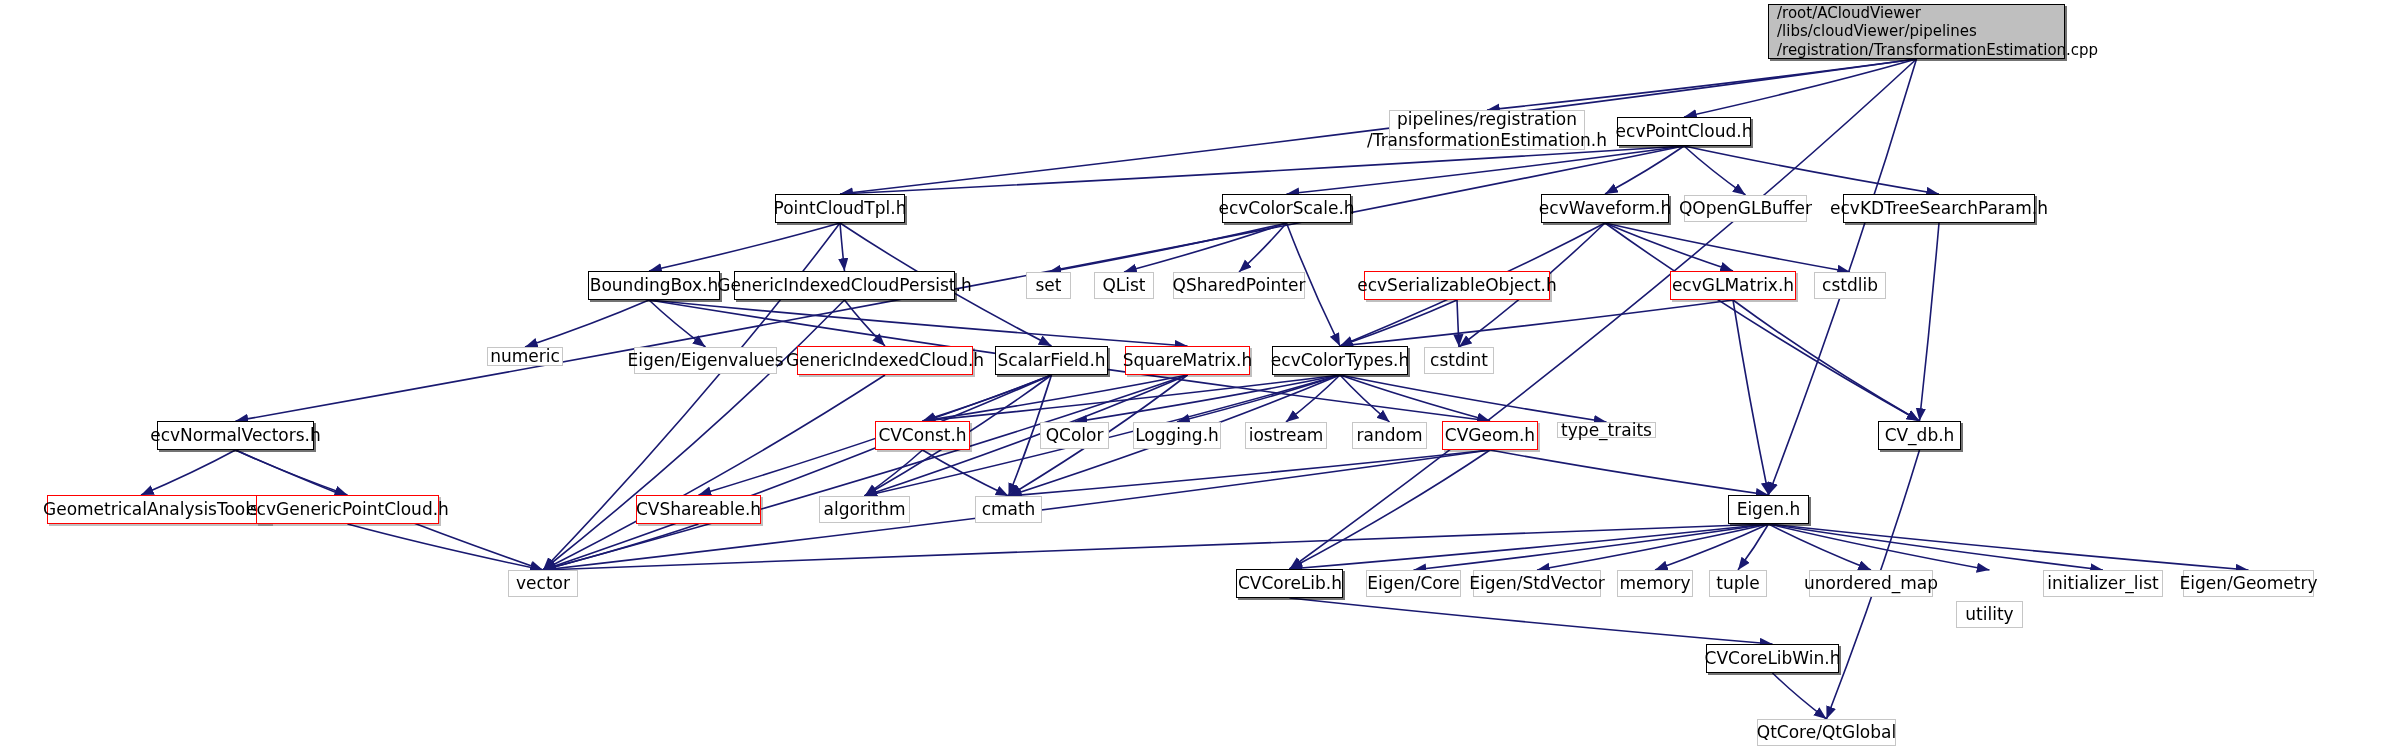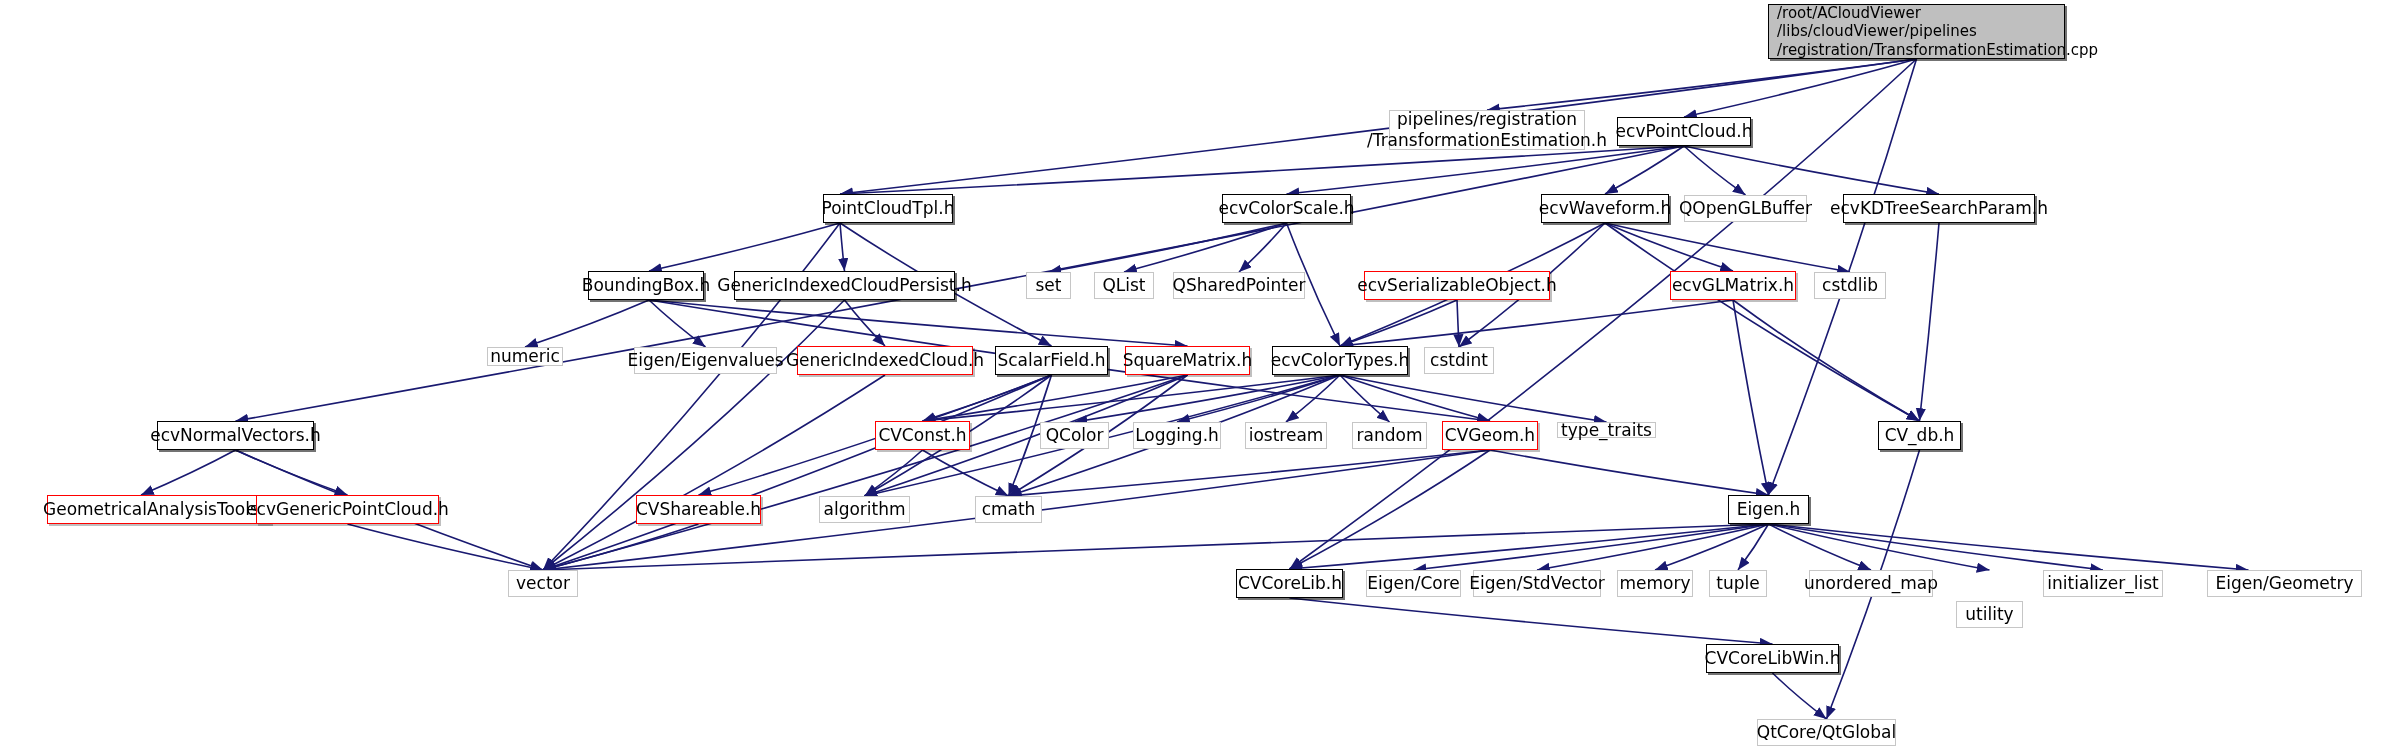--- a/index.html
+++ b/index.html
@@ -108,26 +108,26 @@
         <path d="M698.5,524 Q630.15775,547 543,570" marker-end="url(#ah)"></path>
       </g>
   </svg>
   <div id="node-layer">
       <div class="node k-root" style="left: 1768px; top: 4px; width: 297px; height: 55px; font-size: 15px; padding: 4px 8px;">/root/ACloudViewer
 /libs/cloudViewer/pipelines
 /registration/TransformationEstimation.cpp</div>
       <div class="node k-grey" style="left: 1389px; top: 110px; width: 196px; height: 40px;">pipelines/registration
 /TransformationEstimation.h</div>
       <div class="node k-hdr" style="left: 1617px; top: 117px; width: 134px; height: 29px;">ecvPointCloud.h</div>
-      <div class="node k-hdr" style="left: 775px; top: 194px; width: 130px; height: 29px; margin-left: 48px;">PointCloudTpl.h</div>
+      <div class="node k-hdr" style="left: 775px; top: 194px; width: 130px; height: 29px;">PointCloudTpl.h</div>
       <div class="node k-hdr" style="left: 1222px; top: 194px; width: 129px; height: 29px;">ecvColorScale.h</div>
       <div class="node k-hdr" style="left: 1541px; top: 194px; width: 128px; height: 29px;">ecvWaveform.h</div>
       <div class="node k-sys" style="left: 1684px; top: 195px; width: 123px; height: 27px;">QOpenGLBuffer</div>
       <div class="node k-hdr" style="left: 1843px; top: 194px; width: 192px; height: 29px;">ecvKDTreeSearchParam.h</div>
-      <div class="node k-hdr" style="left: 588px; top: 271px; width: 116px; height: 29px;">BoundingBox.h</div>
+      <div class="node k-hdr" style="left: 588px; top: 271px; width: 132px; height: 29px;">BoundingBox.h</div>
       <div class="node k-hdr" style="left: 734px; top: 271px; width: 221px; height: 29px;">GenericIndexedCloudPersist.h</div>
       <div class="node k-sys" style="left: 1026px; top: 272px; width: 45px; height: 27px;">set</div>
       <div class="node k-sys" style="left: 1094px; top: 272px; width: 60px; height: 27px;">QList</div>
       <div class="node k-sys" style="left: 1173px; top: 272px; width: 132px; height: 27px;">QSharedPointer</div>
       <div class="node k-red" style="left: 1364px; top: 271px; width: 186px; height: 29px;">ecvSerializableObject.h</div>
       <div class="node k-red" style="left: 1670px; top: 271px; width: 126px; height: 29px;">ecvGLMatrix.h</div>
       <div class="node k-sys" style="left: 1814px; top: 272px; width: 72px; height: 27px;">cstdlib</div>
       <div class="node k-sys" style="left: 487px; top: 347px; width: 76px; height: 19px;">numeric</div>
       <div class="node k-sys" style="left: 634px; top: 347px; width: 143px; height: 27px;">Eigen/Eigenvalues</div>
       <div class="node k-red" style="left: 797px; top: 346px; width: 176px; height: 29px;">GenericIndexedCloud.h</div>
@@ -152,17 +152,17 @@
       <div class="node k-hdr" style="left: 1728px; top: 495px; width: 81px; height: 29px;">Eigen.h</div>
       <div class="node k-sys" style="left: 508px; top: 570px; width: 70px; height: 27px;">vector</div>
       <div class="node k-hdr" style="left: 1236px; top: 569px; width: 107px; height: 29px; padding-left: 8px;">CVCoreLib.h</div>
       <div class="node k-sys" style="left: 1366px; top: 570px; width: 95px; height: 27px;">Eigen/Core</div>
       <div class="node k-sys" style="left: 1473px; top: 570px; width: 128px; height: 27px;">Eigen/StdVector</div>
       <div class="node k-sys" style="left: 1617px; top: 570px; width: 76px; height: 27px;">memory</div>
       <div class="node k-sys" style="left: 1709px; top: 570px; width: 58px; height: 27px;">tuple</div>
       <div class="node k-sys" style="left: 1809px; top: 570px; width: 124px; height: 27px;">unordered_map</div>
       <div class="node k-sys" style="left: 1956px; top: 570px; width: 67px; height: 27px; margin-top: 31px;">utility</div>
       <div class="node k-sys" style="left: 2043px; top: 570px; width: 120px; height: 27px;">initializer_list</div>
-      <div class="node k-sys" style="left: 2183px; top: 570px; width: 155px; height: 27px; margin-left: 24px;">Eigen/Geometry</div>
+      <div class="node k-sys" style="left: 2183px; top: 570px; width: 131px; height: 27px;">Eigen/Geometry</div>
       <div class="node k-hdr" style="left: 1706px; top: 644px; width: 133px; height: 29px;">CVCoreLibWin.h</div>
       <div class="node k-sys" style="left: 1757px; top: 719px; width: 139px; height: 27px;">QtCore/QtGlobal</div>
     </div>
 </div>
 
 </body></html>

